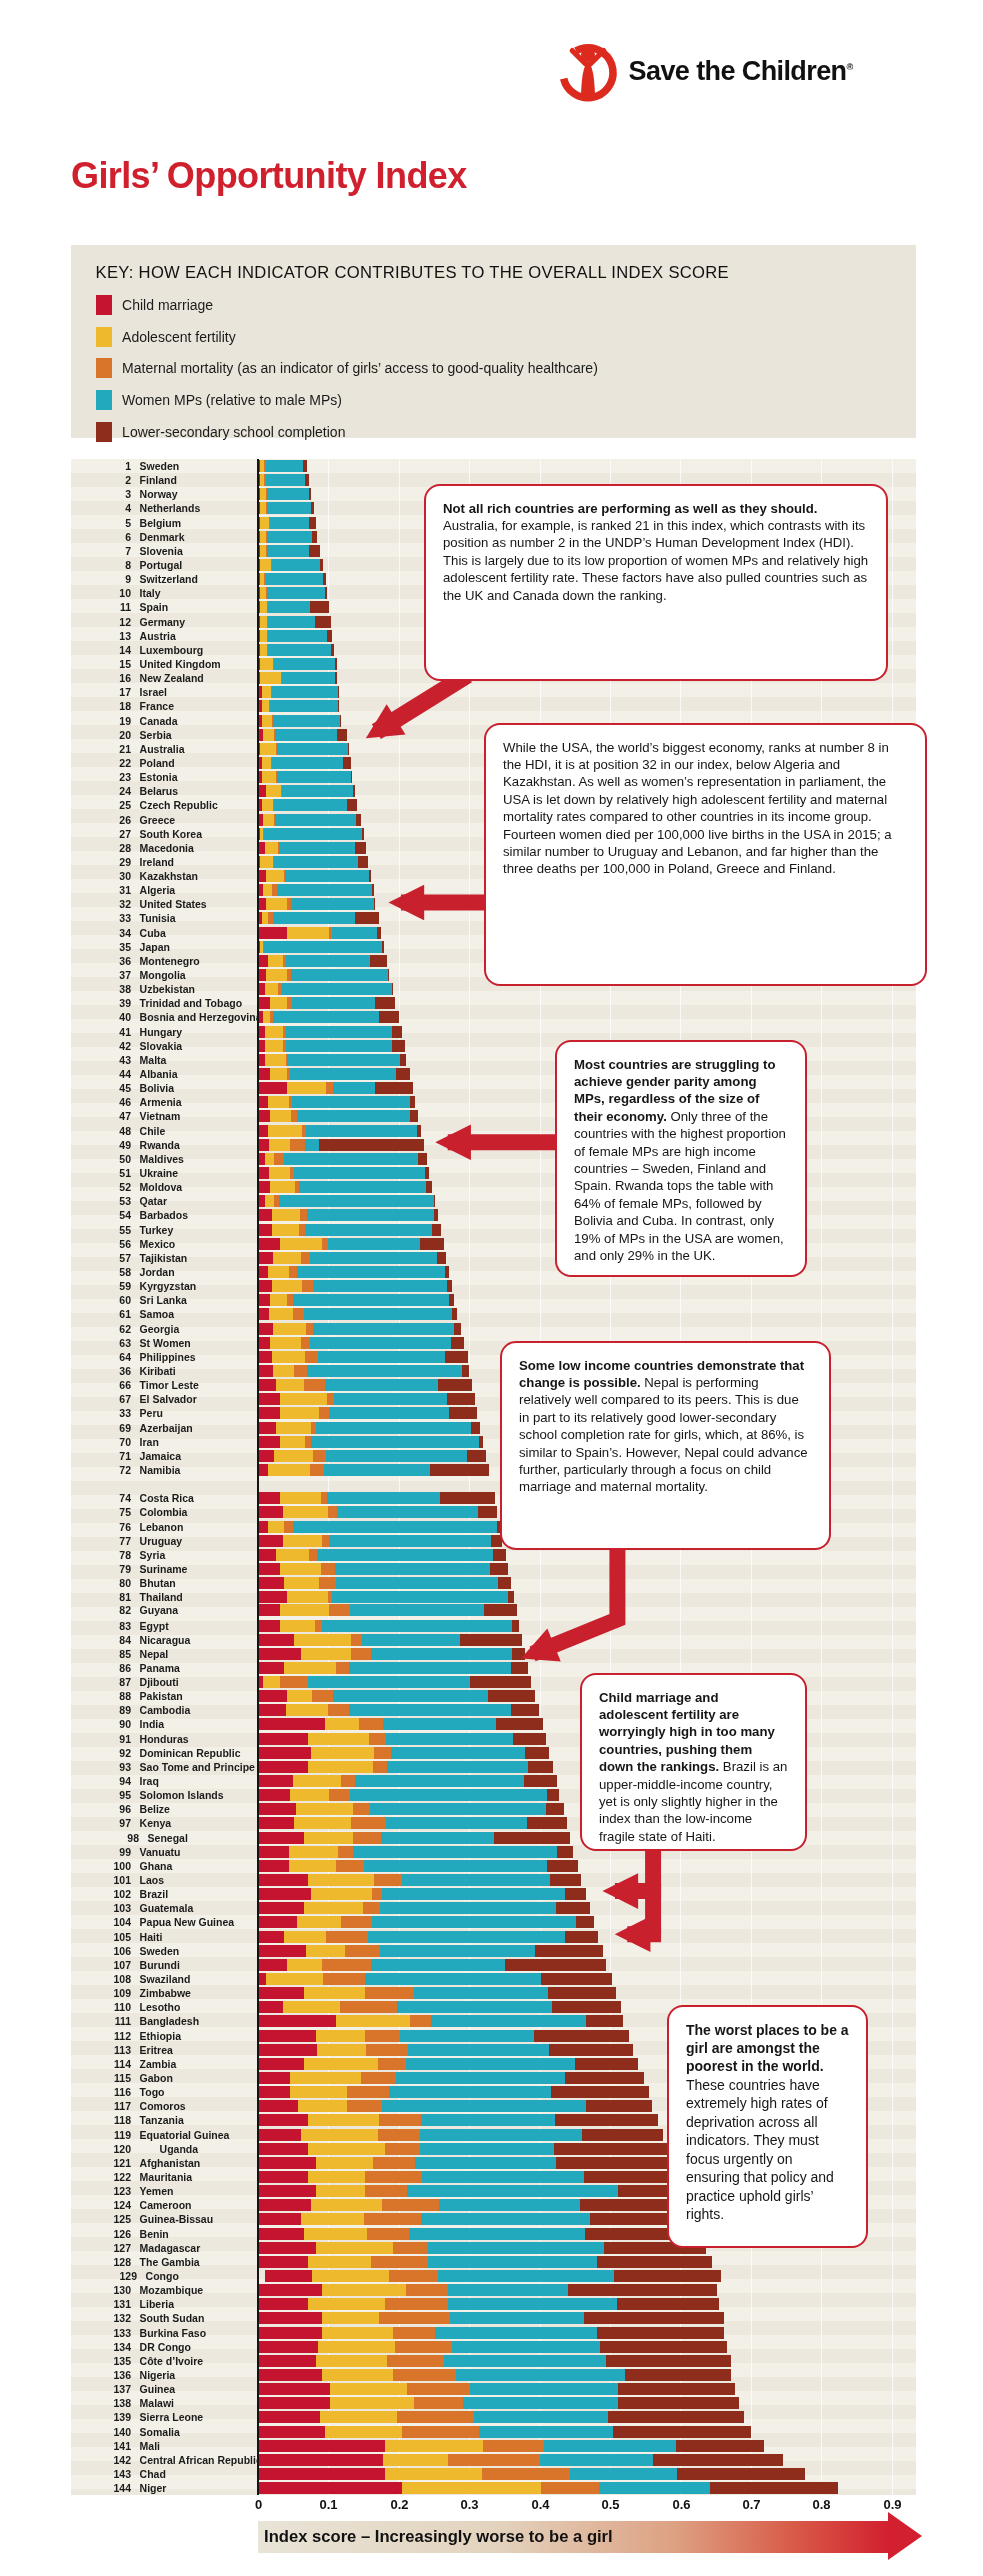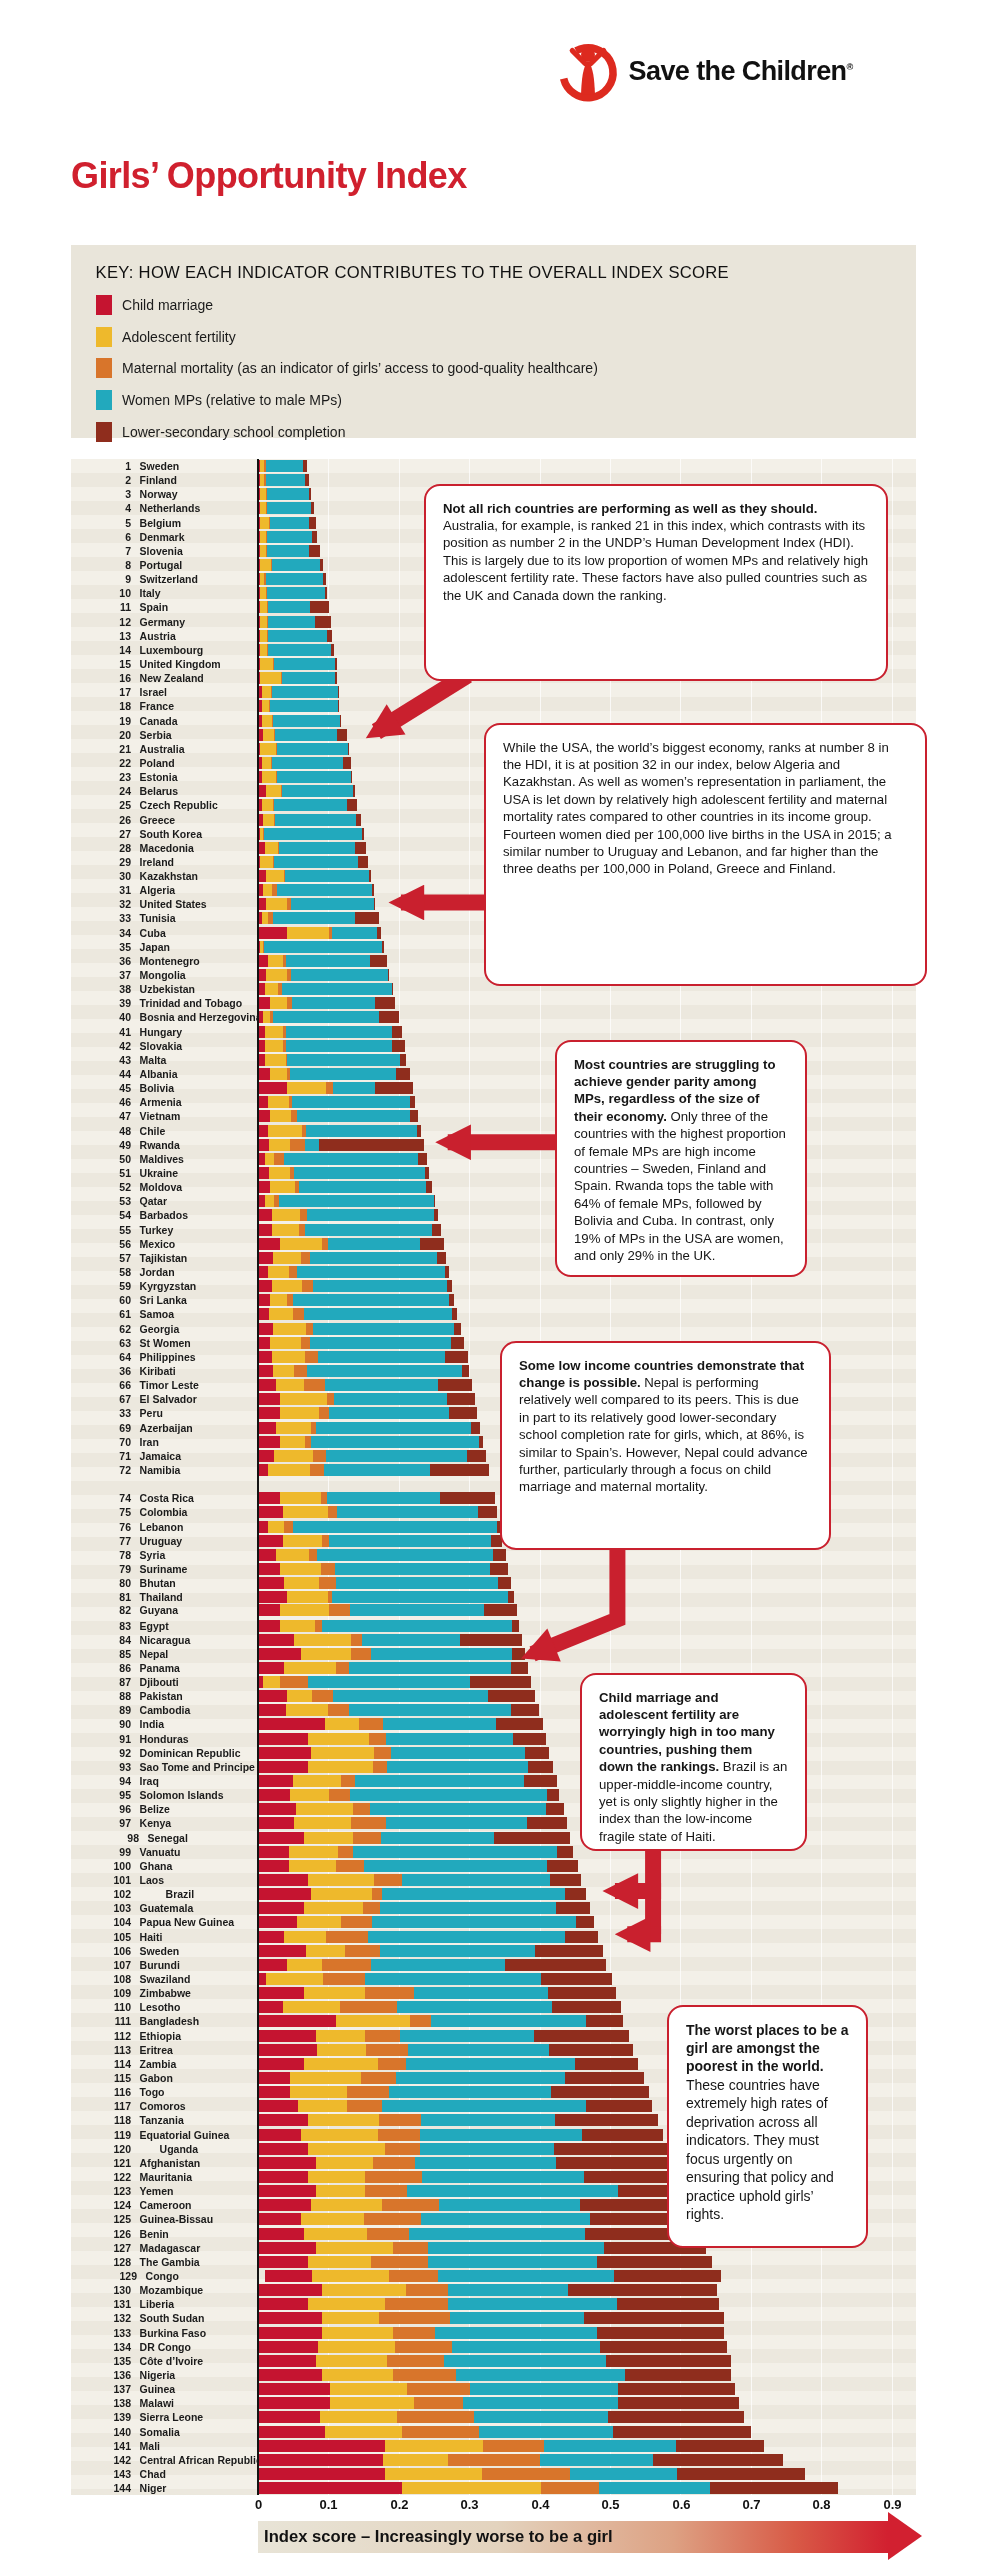--- a/index.html
+++ b/index.html
@@ -1193,21 +1193,21 @@
         <span class="rank">101</span>
         <span class="cname">Laos</span>
         <div class="bars">
           <div class="seg" style="width: 49px; background: rgb(197, 20, 48);"></div>
           <div class="seg" style="width: 66px; background: rgb(238, 185, 44);"></div>
           <div class="seg" style="width: 28px; background: rgb(216, 117, 43);"></div>
           <div class="seg" style="width: 148px; background: rgb(34, 169, 189);"></div>
           <div class="seg" style="width: 31px; background: rgb(143, 45, 29);"></div>
         </div>
       </div>
-      <div class="row" style="top: 1428px; gap: 26px;">
+      <div class="row" style="top: 1428px;">
         <span class="rank">102</span>
         <span class="cname">Brazil</span>
         <div class="bars">
           <div class="seg" style="width: 52px; background: rgb(197, 20, 48);"></div>
           <div class="seg" style="width: 61px; background: rgb(238, 185, 44);"></div>
           <div class="seg" style="width: 9.8px; background: rgb(216, 117, 43);"></div>
           <div class="seg" style="width: 183px; background: rgb(34, 169, 189);"></div>
           <div class="seg" style="width: 21px; background: rgb(143, 45, 29);"></div>
         </div>
       </div>

